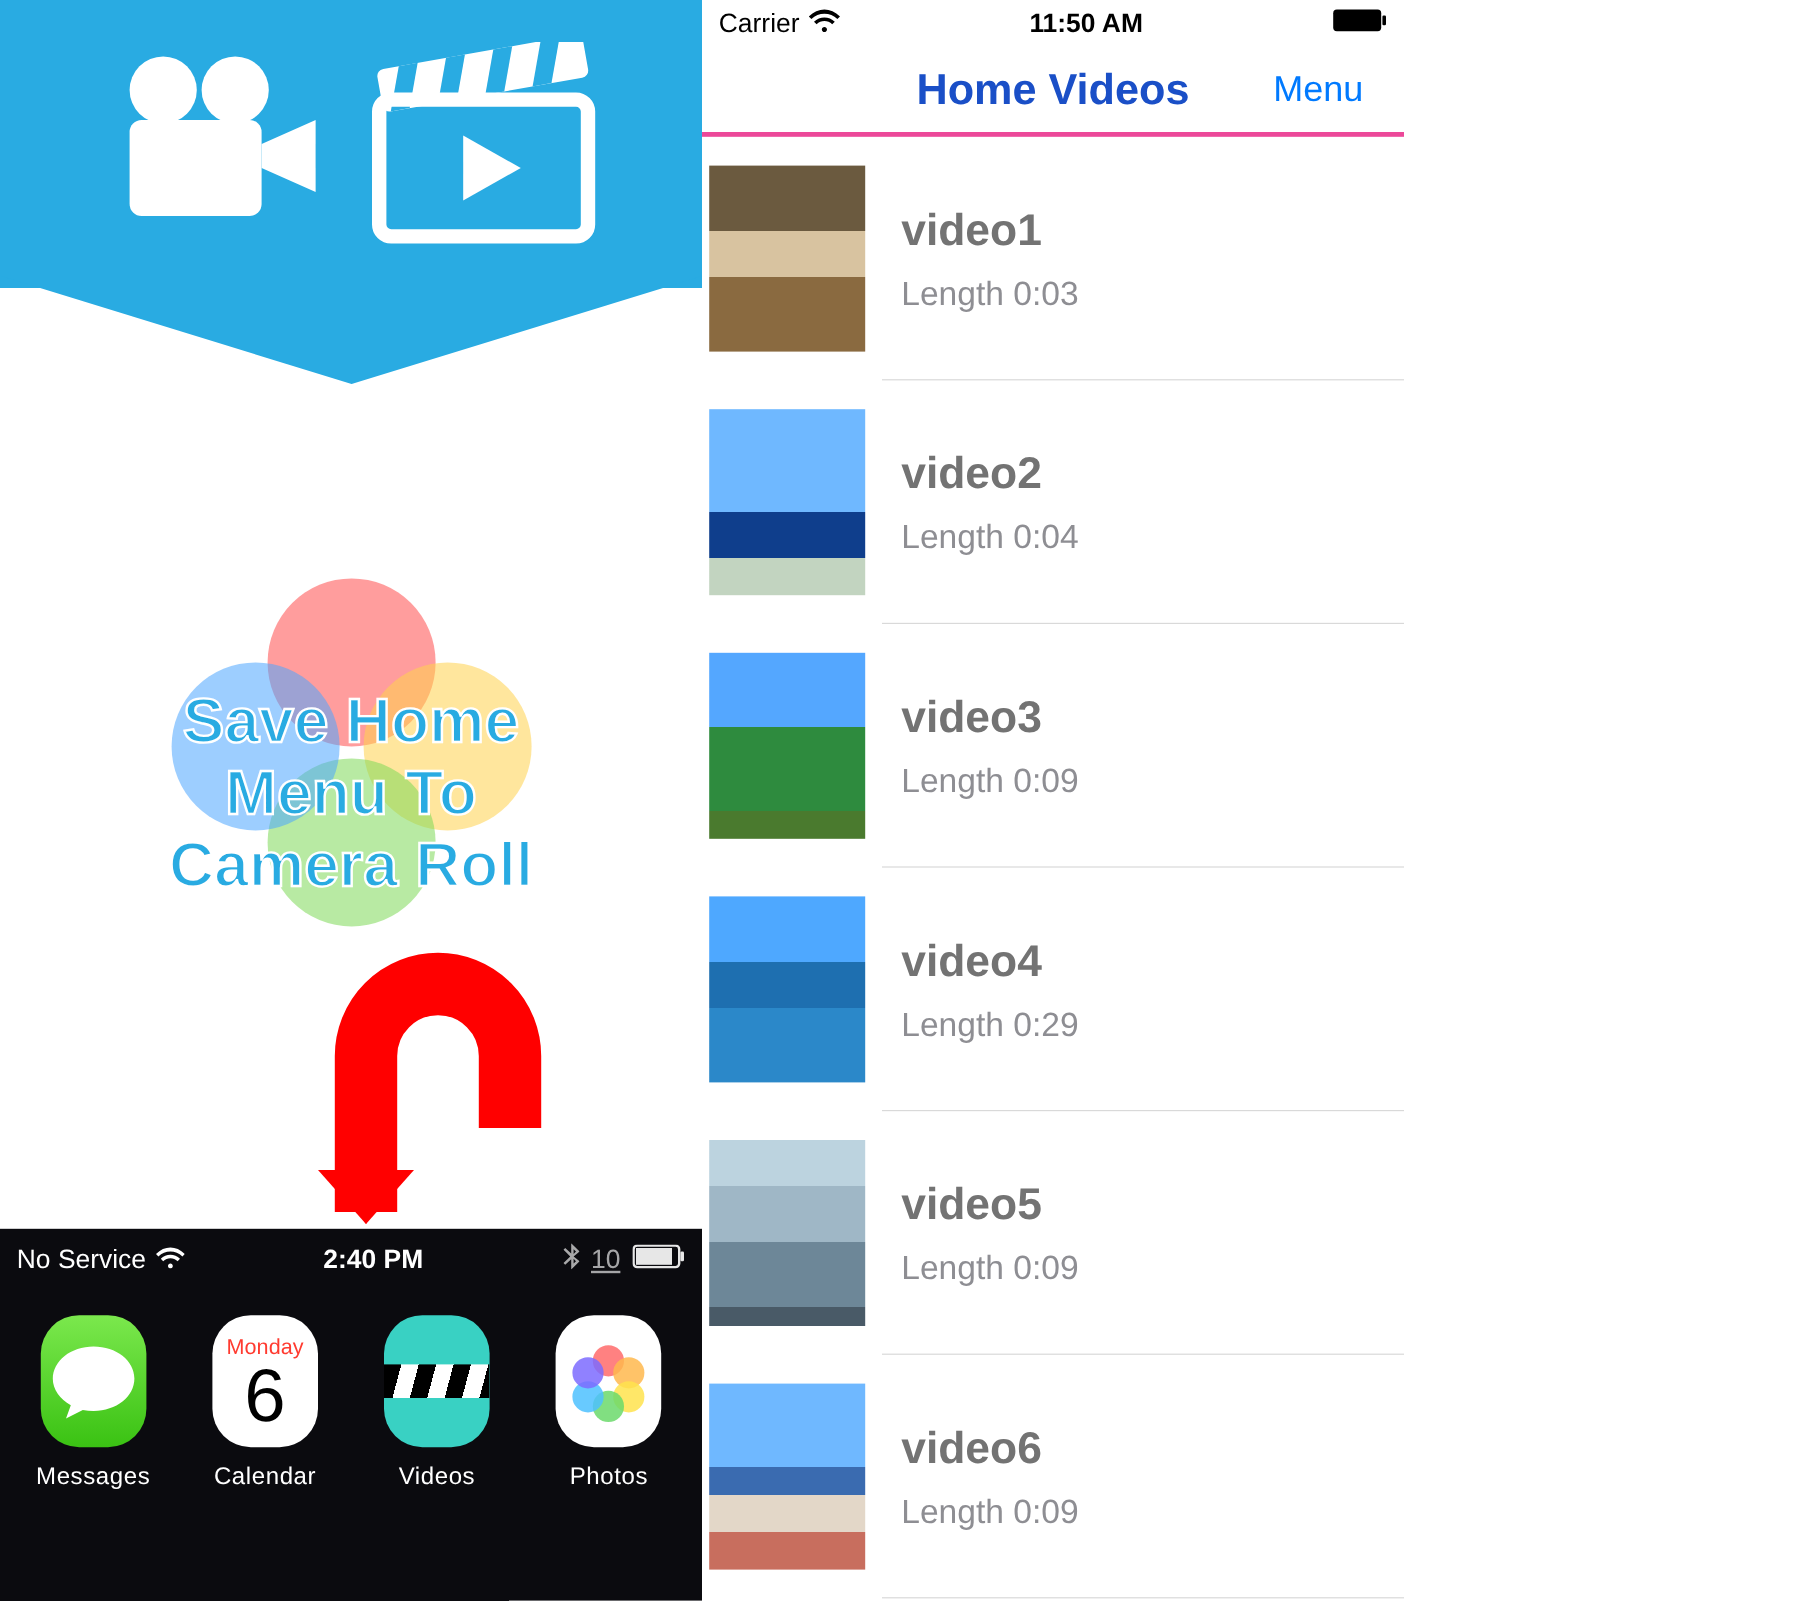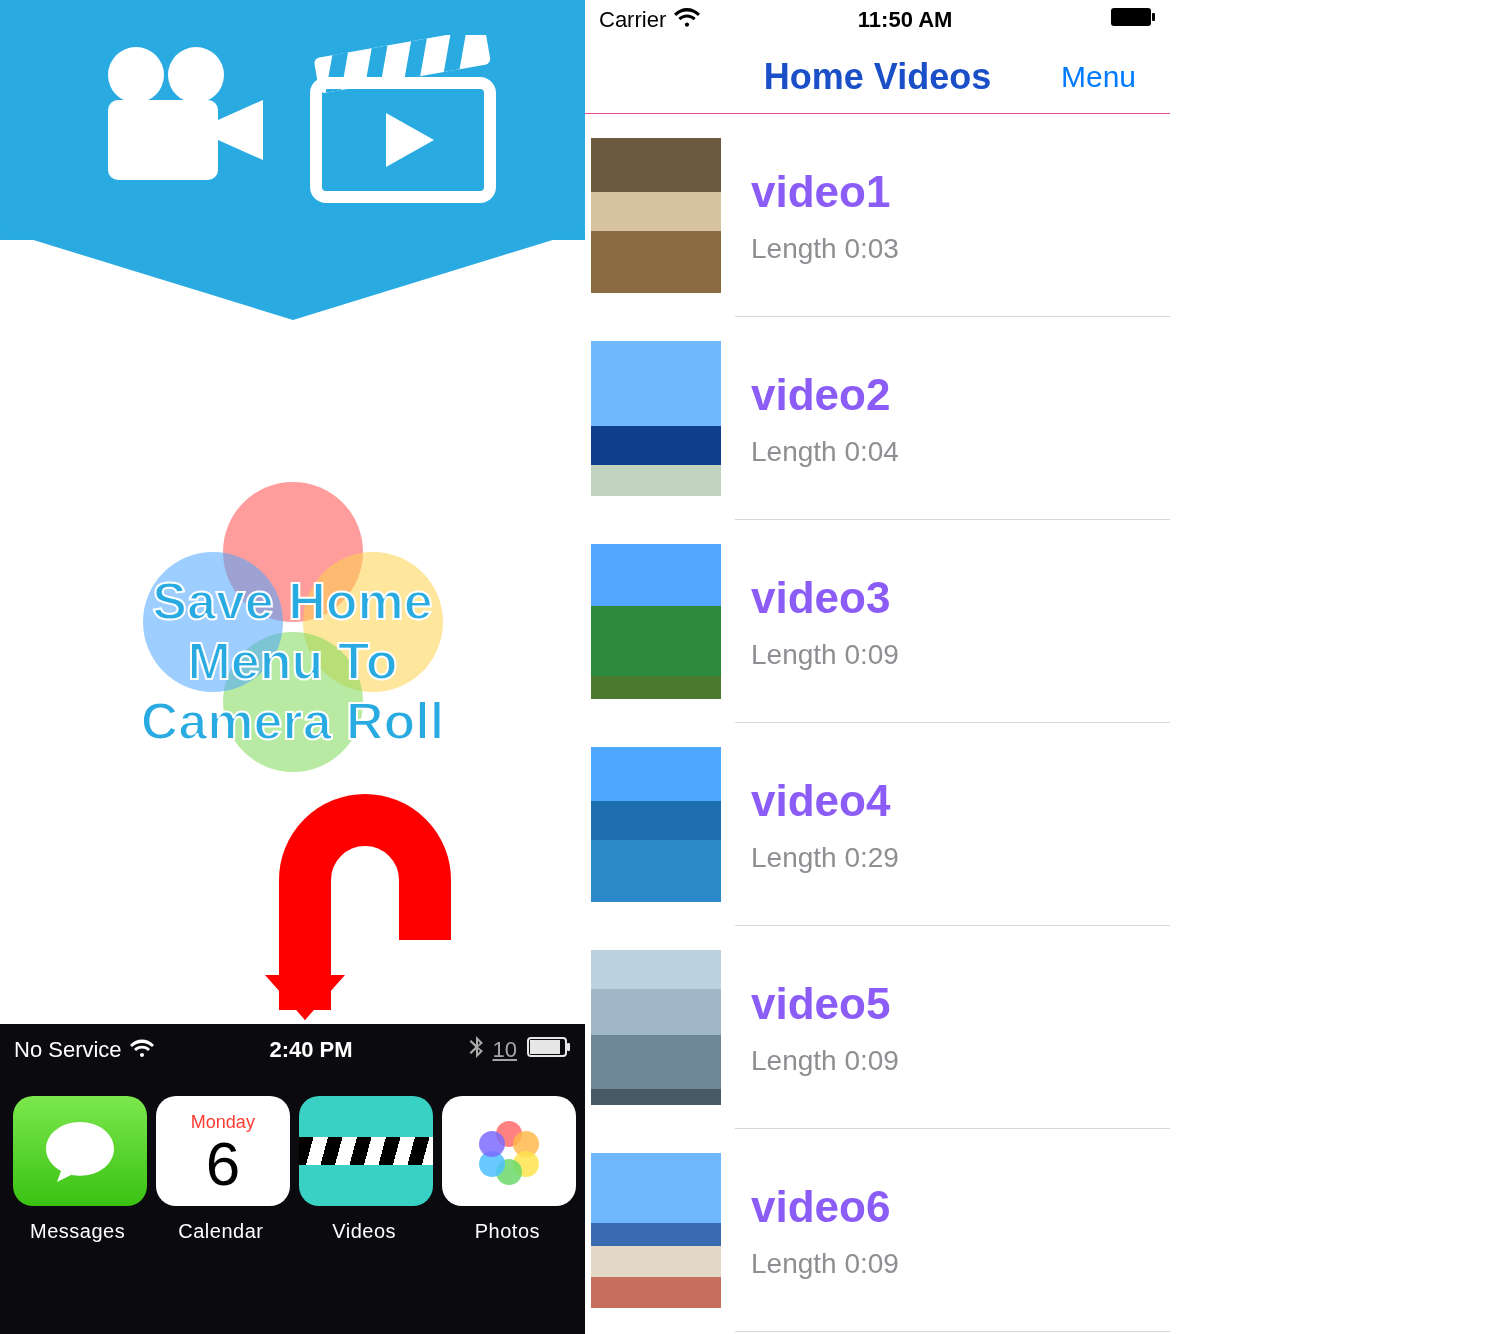--- a/index.html
+++ b/index.html
@@ -103,22 +103,22 @@
   .dock-statusbar .sb-left { display: flex; align-items: center; gap: 8px; }
   .dock-statusbar .sb-right { display: flex; align-items: center; gap: 10px; opacity: 0.9; text-decoration: underline; }
   .dock-icons {
     display: flex;
     justify-content: space-around;
     align-items: flex-start;
     padding: 20px 6px 0;
   }
   .dock-item { text-align: center; width: 130px; }
   .dock-tile {
-    width: 134px; height: 110px;
-    border-radius: 20px;
+    width: 88px; height: 110px;
+    border-radius: 32px;
     margin: 0 auto 14px;
     display: flex;
     align-items: center;
     justify-content: center;
     font-size: 60px;
     color: #fff;
     position: relative;
     overflow: hidden;
   }
   .dock-label { font-size: 20px; letter-spacing: 0.5px; }
@@ -149,21 +149,21 @@
     justify-content: space-between;
     padding: 0 14px;
     font-size: 22px;
     font-weight: 500;
   }
   .statusbar .sb-left { display: flex; align-items: center; gap: 8px; }
   .statusbar .sb-right { display: flex; align-items: center; gap: 6px; }
 
   .navbar {
     height: 74px;
-    border-bottom: 1px solid #ec4899;
+    border-bottom: 4px solid #ec4899;
     display: flex;
     align-items: center;
     justify-content: center;
     position: relative;
   }
   .nav-title {
     color: #1a4fc7;
     font-size: 36px;
     font-weight: 700;
   }
@@ -186,21 +186,21 @@
     position: absolute;
     left: 150px; right: 0; bottom: 0;
     border-bottom: 1px solid #d9d9d9;
   }
   .thumb {
     width: 130px; height: 155px;
     margin-left: 6px;
     background: #888;
   }
   .row-text { margin-left: 30px; }
-  .row-title { font-size: 44px; font-weight: 700; color: #8b5cf6; }
+  .row-title { font-size: 37px; font-weight: 700; color: #737373; }
   .row-sub { font-size: 28px; color: #8e8e93; margin-top: 16px; font-weight: 400;}
 
   
   .th1 { background: linear-gradient(#6b5a3f 35%, #d8c3a0 35% 60%, #8a6a40 60%); }
   .th2 { background: linear-gradient(#6fb8ff 55%, #0f3e8c 55% 80%, #c2d4c0 80%); }
   .th3 { background: linear-gradient(#54a7ff 40%, #2e8b3e 40% 85%, #4a7a2e 85%); }
   .th4 { background: linear-gradient(#4ea8ff 35%, #1e6fb0 35% 60%, #2b88c9 60%); }
   .th5 { background: linear-gradient(#bcd3df 25%, #9fb7c6 25% 55%, #6d8798 55% 90%, #495a67 90%); }
   .th6 { background: linear-gradient(#6fb8ff 45%, #3a6bb0 45% 60%, #e3d7c8 60% 80%, #c86e5e 80%); }
 

